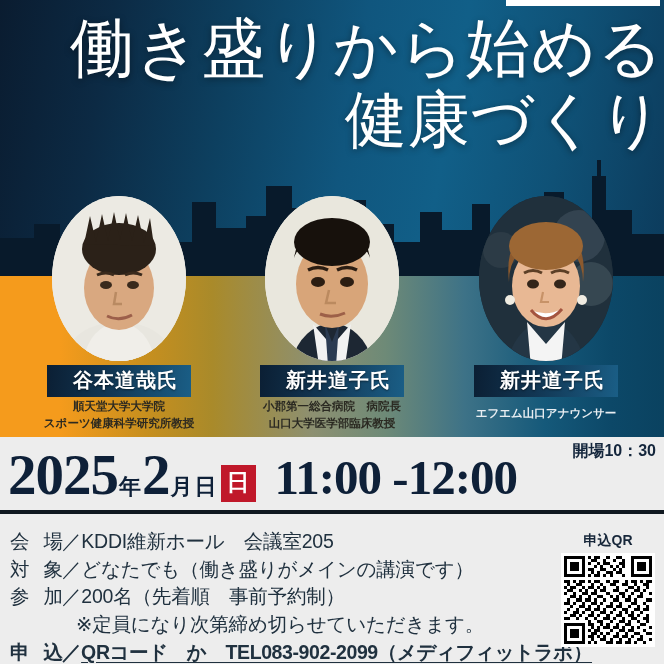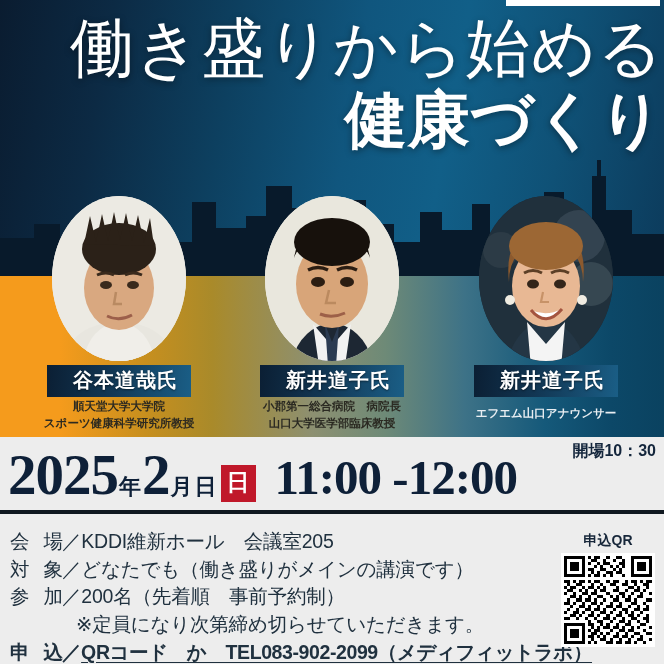--- a/index.html
+++ b/index.html
@@ -54,21 +54,21 @@
   }
   .title-line {
     color: #ffffff;
     font-size: 64px;
     line-height: 1.08;
     letter-spacing: 1px;
     font-weight: 500;
     text-shadow: 0 2px 7px rgba(0,0,0,.40);
     white-space: nowrap;
   }
-  .title-line.l2 { font-size: 62px; margin-top: 4px; font-weight: bold; }
+  .title-line.l2 { font-size: 62px; margin-top: 4px; }
 
   
   .band {
     position: absolute;
     left: 0; top: 276px;
     width: 664px; height: 161px;
     background: linear-gradient(90deg,
       #f59b1c 0%,
       #f59b1c 9%,
       #c78f1e 22%,

